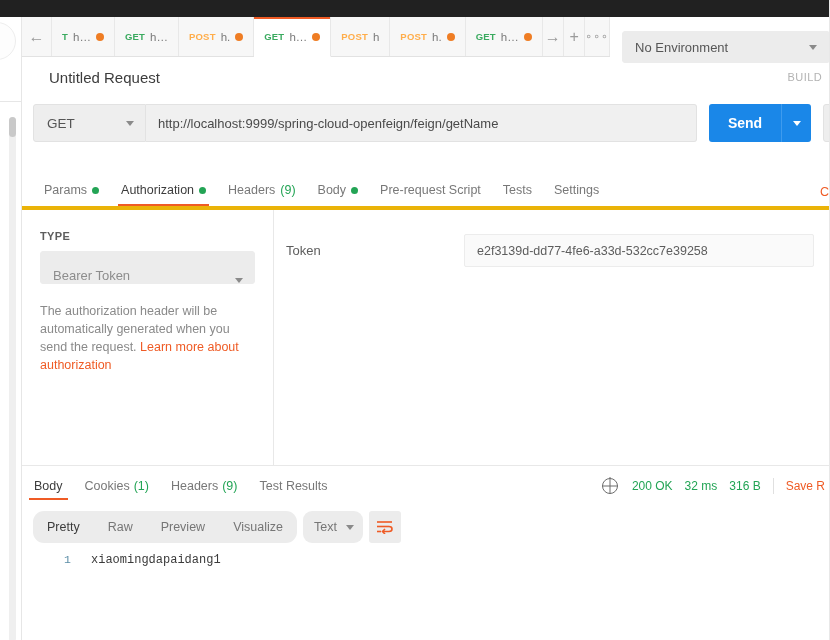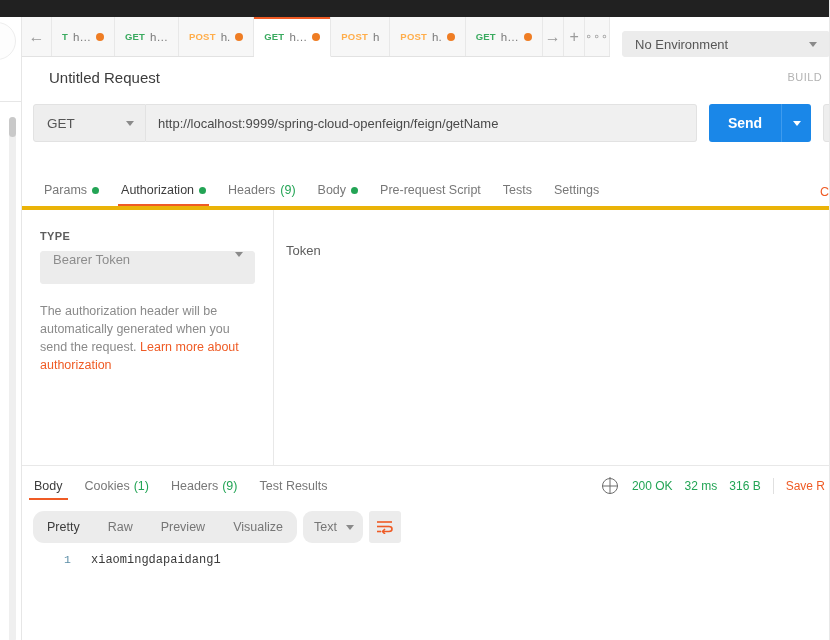--- a/index.html
+++ b/index.html
@@ -131,21 +131,21 @@
     border-right: 1px solid #e8e8e8;
     color: #9b9b9b; font-size: 16px;
     background: #f7f7f7;
   }
   .tab-plain.dots { font-size: 11px; letter-spacing: 1px; }
 
   
   .env-wrap {
     position: absolute;
     top: 14px; right: 0px;
-    width: 208px; height: 26px;
+    width: 208px; height: 32px;
   }
   .env-select {
     width: 100%; height: 100%;
     background: #ececec;
     border: 1px solid #ececec;
     border-radius: 3px;
     display: flex; align-items: center;
     padding: 0 12px;
     font-size: 13px;
     color: #565656;
@@ -284,21 +284,21 @@
   }
   .type-label {
     font-size: 11px; font-weight: bold;
     color: #5d5d5d; letter-spacing: .4px;
     margin-bottom: 9px;
   }
   .type-select {
     width: 215px; height: 33px;
     background: #ececec; border: 1px solid #ececec;
     border-radius: 3px;
-    display: flex; align-items: flex-start; justify-content: space-between;
+    display: flex; align-items: flex-end; justify-content: space-between;
     padding: 0 11px 0 12px;
     font-size: 13px; color: #8d8d8d;
   }
   .auth-desc {
     margin-top: 18px;
     width: 207px;
     font-size: 12.5px;
     line-height: 18px;
     color: #8a8a8a;
   }
@@ -586,20 +586,23 @@
         <div class="type-select">
           <span>Bearer Token</span>
           <span class="caret"></span>
         </div>
         <div class="auth-desc">
           <span>The authorization header will be automatically generated when you send the request. </span><a href="#">Learn more about authorization</a>
         </div>
       </div>
       <div class="auth-right">
         <div class="token-label">Token</div>
+        <div class="token-input">
+          <span>e2f3139d-dd77-4fe6-a33d-532cc7e39258</span>
+        </div>
       </div>
     </div>
 
     <div class="resp-tabs">
       <div class="resp-tab active">
         <span>Body</span>
       </div>
       <div class="resp-tab">
         <span>Cookies</span>
         <span class="count">(1)</span>

